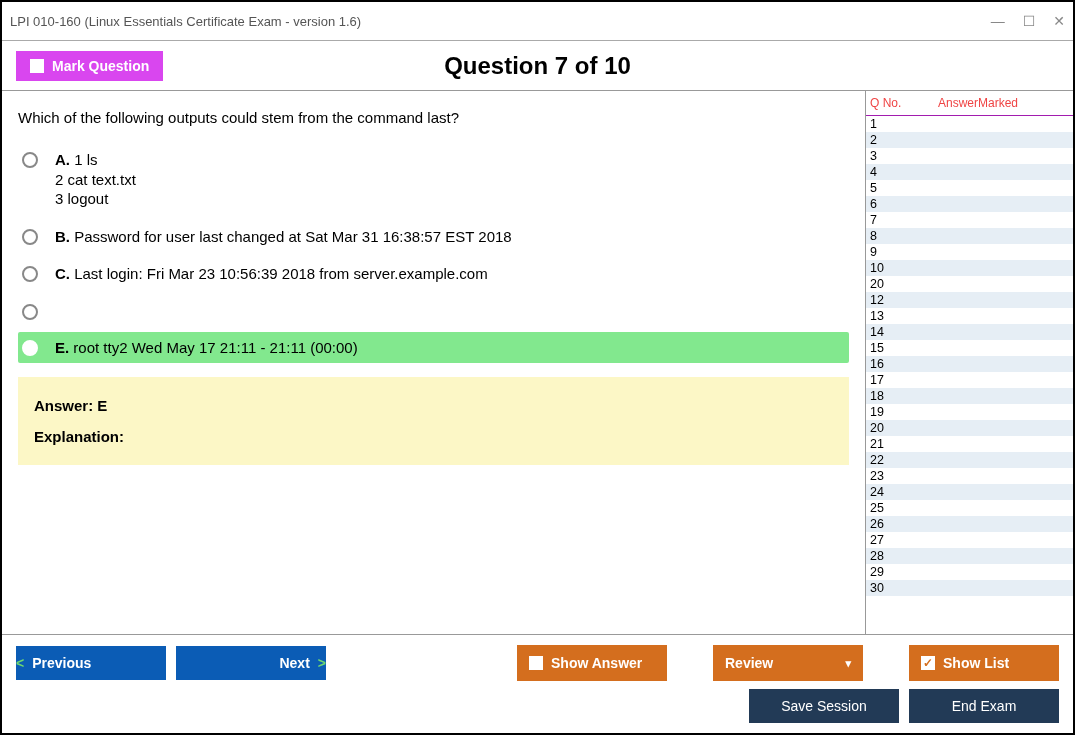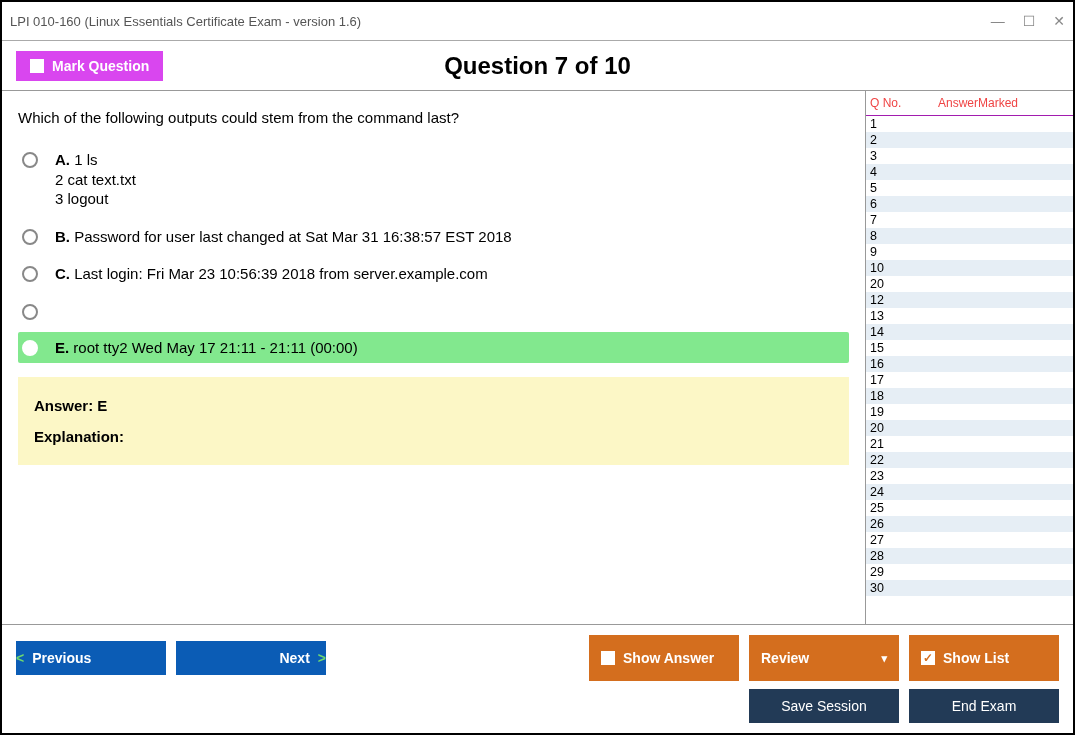--- a/index.html
+++ b/index.html
@@ -29,21 +29,21 @@
   .sidebar-header .col-ans { width: 64px; text-align: right; }
   .sidebar-header .col-mark { flex: 1; }
   .qlist { flex: 1; overflow-y: scroll; font-size: 12.5px; }
   .qrow { display: flex; padding: 1px 0 1px 4px; }
   .qrow .col-qno { width: 44px; }
   .qrow.even { background: #e6eef5; }
   .footer { border-top: 1px solid #999; padding: 10px 14px; display: flex; flex-direction: column; gap: 8px; }
   .footer-row1 { display: flex; align-items: center; gap: 10px; }
   .btn-nav { background: #0b5cb5; color: #fff; border: none; font-weight: bold; font-size: 14px; width: 150px; height: 34px; display: inline-flex; align-items: center; justify-content: center; gap: 8px; cursor: pointer; position: relative; }
   .btn-nav .chev { color: #6fd96f; font-weight: bold; }
-  .btn-orange { background: #d46e1e; color: #fff; border: none; font-weight: bold; font-size: 14px; height: 46px; width: 150px; display: inline-flex; align-items: center; gap: 8px; cursor: pointer; padding: 0 12px; }
+  .btn-orange { background: #d46e1e; color: #fff; border: none; font-weight: bold; font-size: 14px; height: 36px; width: 150px; display: inline-flex; align-items: center; gap: 8px; cursor: pointer; padding: 0 12px; margin-left: 36px; }
   .btn-orange .chk { width: 14px; height: 14px; background: #fff; display: inline-block; }
   .btn-orange .chk.checked::after { content: "✓"; color: #d46e1e; font-size: 12px; font-weight: bold; display: block; text-align: center; line-height: 14px; }
   .btn-orange .arrow-down { margin-left: auto; font-size: 11px; }
   .btn-dark { background: #223a56; color: #fff; border: none; font-size: 14px; height: 34px; width: 150px; display: inline-flex; align-items: center; justify-content: center; cursor: pointer; }
   .spacer { flex: 1; }
   .footer-row2 { display: flex; align-items: center; gap: 10px; }
   .zoom-icons { display: flex; gap: 6px; color: #555; font-size: 20px; }
   ::-webkit-scrollbar { width: 16px; }
   ::-webkit-scrollbar-track { background: #f0f0f0; }
   ::-webkit-scrollbar-thumb { background: #c0c0c0; }

